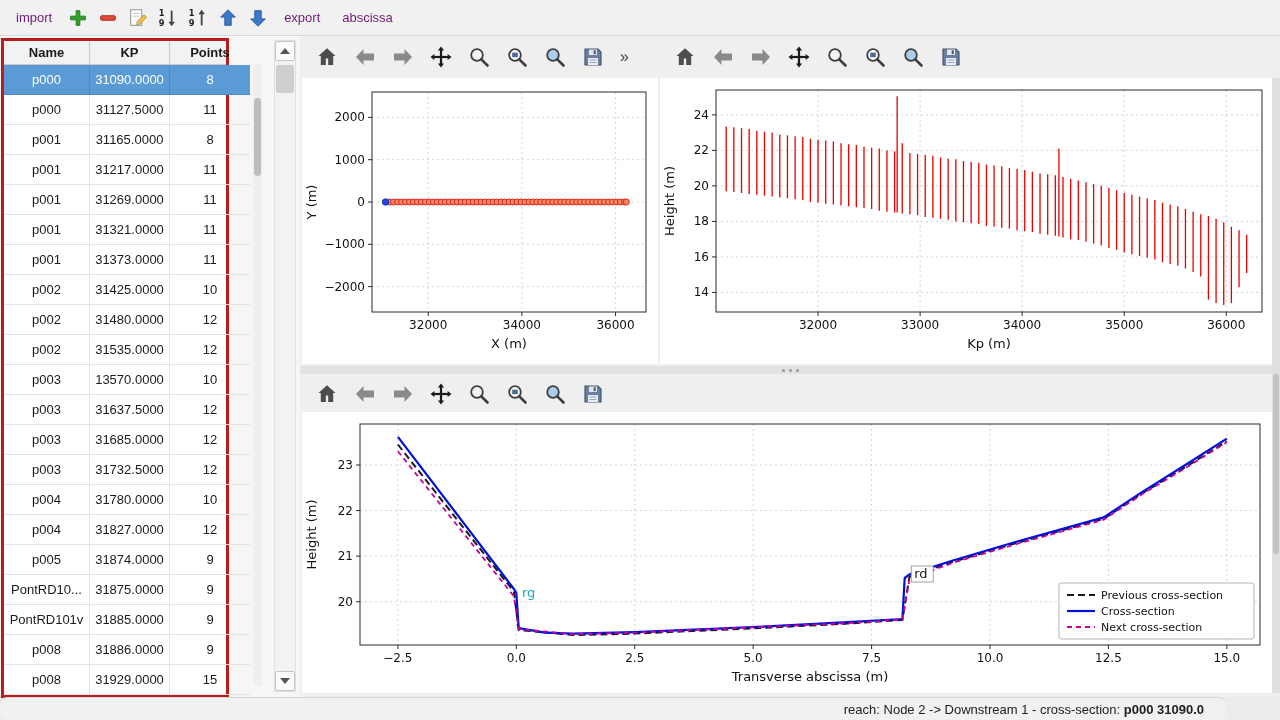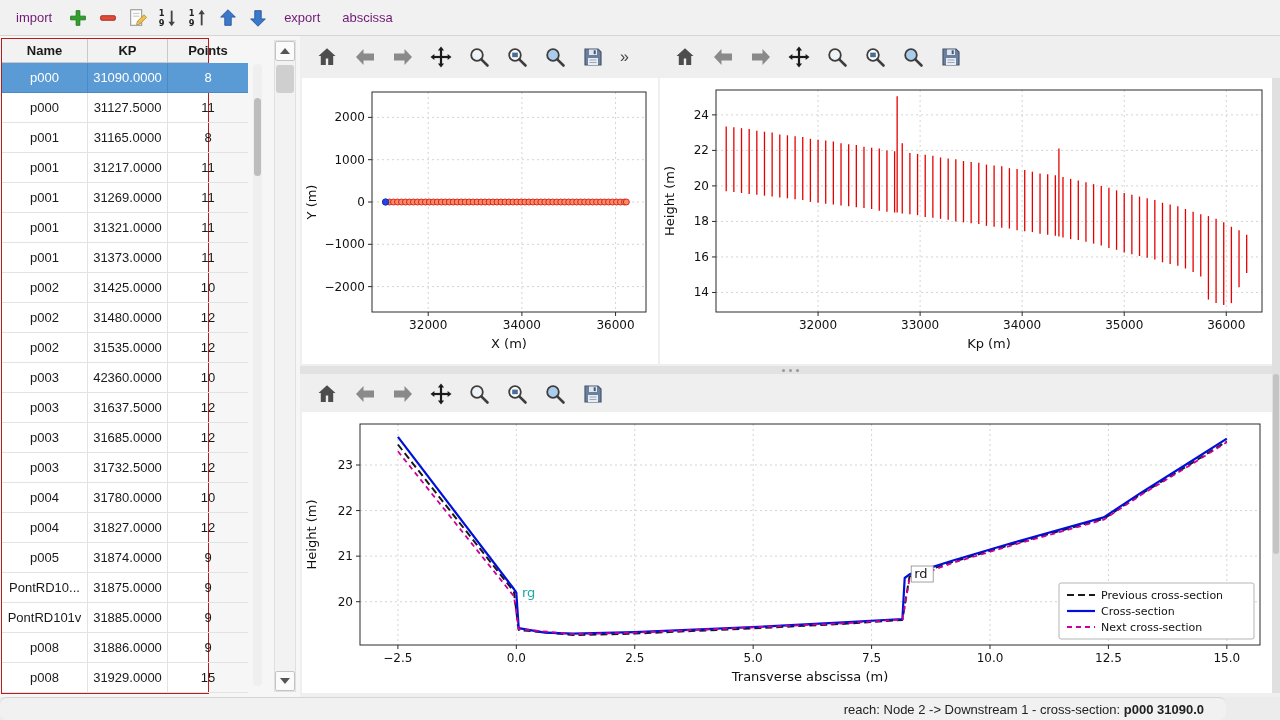--- a/index.html
+++ b/index.html
@@ -8,21 +8,21 @@
 
   
   .app-toolbar { position: absolute; left: 0; top: 0; width: 1280px; height: 36px;
     background: #f1f1f1; border-bottom: 1px solid #d5d5d5; display: flex; align-items: center; gap: 2px; padding: 0 6px; }
   .tb-text { padding: 5px 10px; border-radius: 3px; color: #701a75; cursor: default; }
   .tb-icon { width: 28px; height: 28px; display: flex; align-items: center; justify-content: center; border-radius: 3px; }
   .tb-icon svg, .toolbar-btn svg { display: block; }
 
   
   .left-panel { position: absolute; left: 0; top: 36px; width: 300px; height: 661px; background: #f6f6f6; }
-  .xs-table { position: absolute; left: 1px; top: 2px; width: 208px; background: #6d28d9; border: 1px solid #b91c1c; }
+  .xs-table { position: absolute; left: 1px; top: 2px; width: 228px; background: #6d28d9; border: 3px solid #b91c1c; }
   .t-head { display: grid; grid-template-columns: 86px 80px 80px; background: #f2f2f2; border-bottom: 1px solid #c9c9c9; }
   .t-head div { height: 23px; display: flex; align-items: center; justify-content: center; font-weight: bold; border-right: 1px solid #c9c9c9; }
   .t-head div:last-child { border-right: none; }
   .t-row { display: grid; grid-template-columns: 86px 80px 80px; height: 30px; background: #fff; }
   .t-row div { display: flex; align-items: center; justify-content: center; border-right: 1px solid #e3e3e3; border-bottom: 1px solid #e3e3e3; overflow: hidden; white-space: nowrap; }
   .t-row div:last-child { border-right: none; }
   .t-row.selected div { background: #5b9bd5; color: #fff; border-color: #4d8ac2; }
 
   .table-scrollbar { position: absolute; left: 253px; top: 28px; width: 9px; height: 622px; background: #efefef; border-radius: 4px; }
   .table-scrollbar .thumb { position: absolute; left: 1px; top: 34px; width: 7px; height: 78px; background: #bdbdbd; border-radius: 4px; }
@@ -186,21 +186,21 @@
             <div>31480.0000</div>
             <div>12</div>
           </div>
           <div class="t-row">
             <div>p002</div>
             <div>31535.0000</div>
             <div>12</div>
           </div>
           <div class="t-row">
             <div>p003</div>
-            <div>42360.0000</div>
+            <div>13570.0000</div>
             <div>10</div>
           </div>
           <div class="t-row">
             <div>p003</div>
             <div>31637.5000</div>
             <div>12</div>
           </div>
           <div class="t-row">
             <div>p003</div>
             <div>31685.0000</div>

